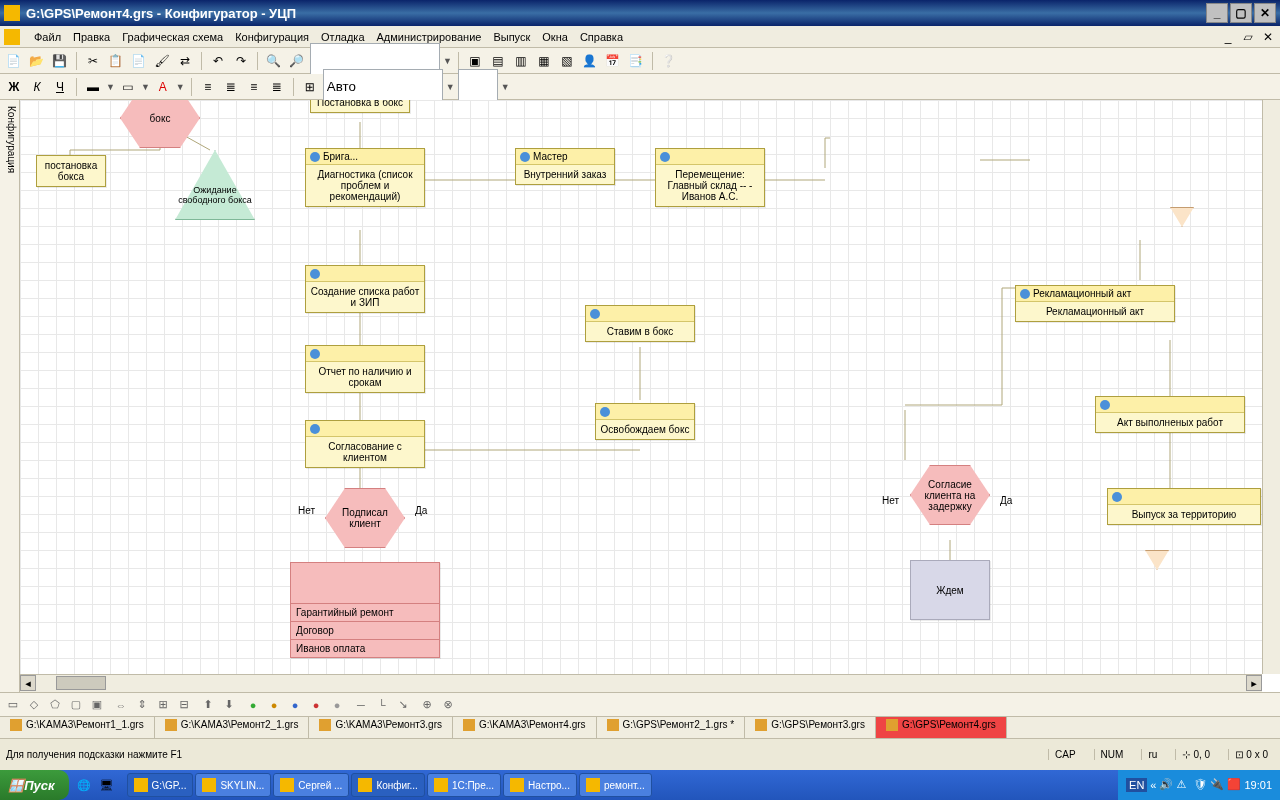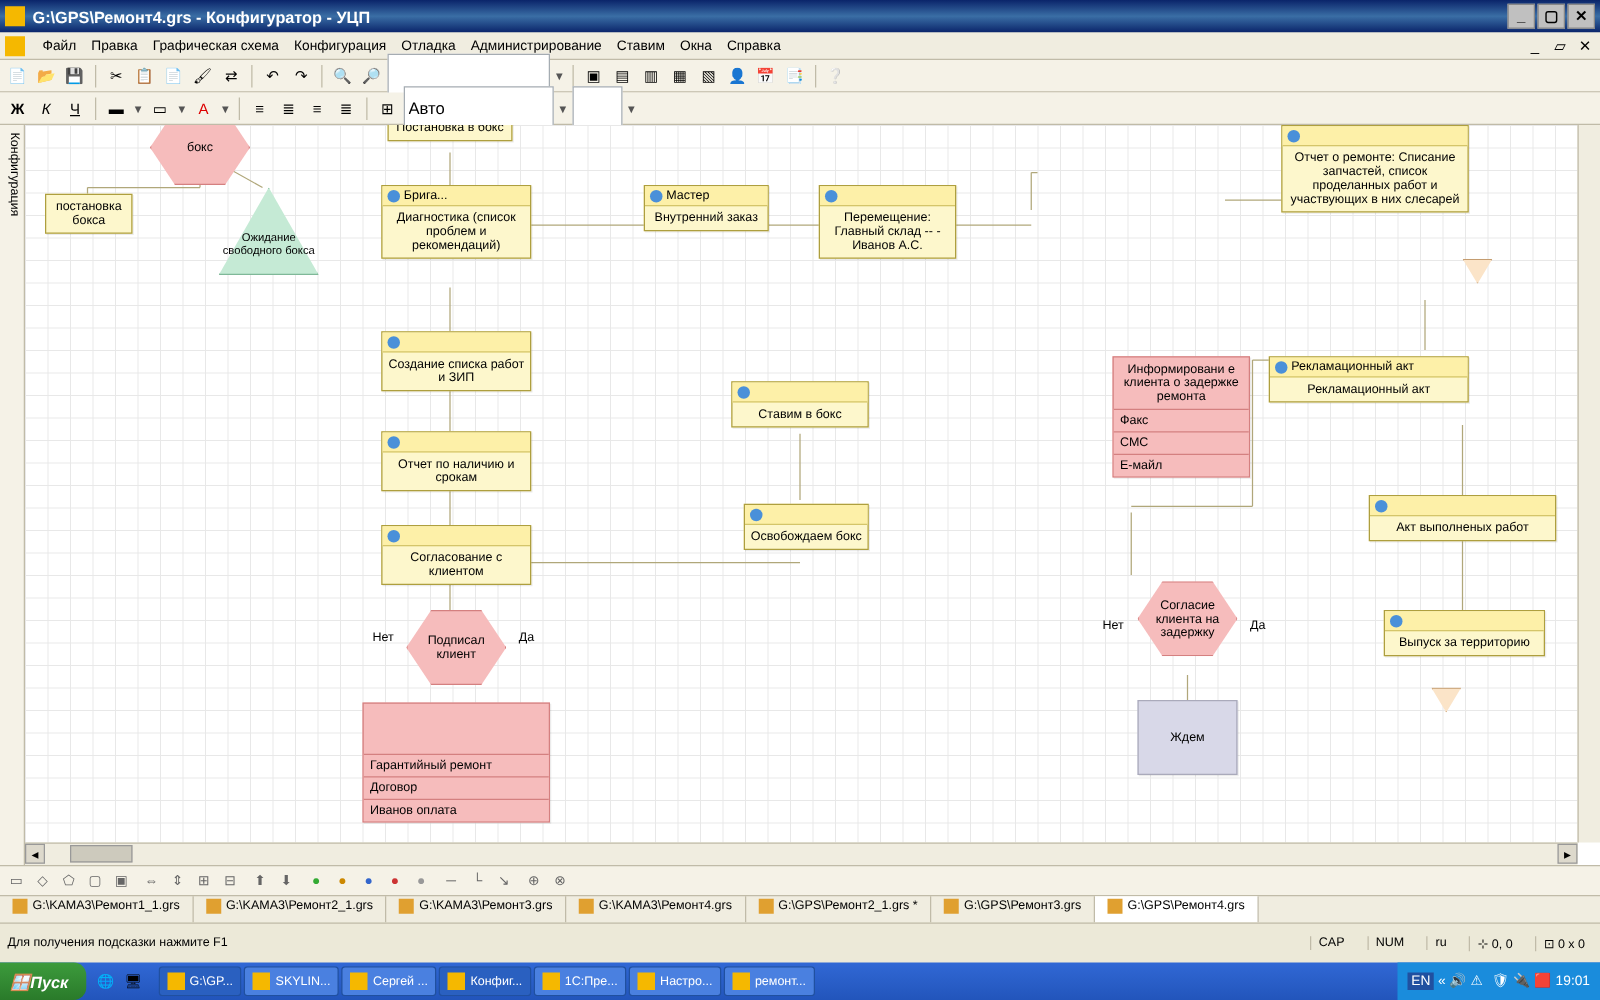--- a/index.html
+++ b/index.html
@@ -59,21 +59,21 @@
 
 
 svg.lines { position:absolute; inset:0; width:100%; height:100%; pointer-events:none;}
 svg.lines line, svg.lines path { stroke:#b0a77a; stroke-width:1; fill:none;}
 
 
 .bottombar { height: 24px; background: #f5f2e7; border-top: 1px solid #c0bba8; display: flex; align-items: center; padding: 0 4px; gap: 3px; }
 .bottombar .tb { width:18px; height:18px; display:flex;align-items:center;justify-content:center; cursor:pointer; font-size:11px; color:#666;}
 .filetabs { height: 22px; background: #f0ede0; display: flex; border-top: 1px solid #c0bba8; }
 .filetabs .tab { padding: 2px 10px; border-right: 1px solid #c0bba8; cursor: pointer; display:flex; align-items:flex-start; gap:4px; font-size:10px;}
-.filetabs .tab.active { background:#ffffff;}
+.filetabs .tab.active { background:#ef4444;}
 .filetabs .ficon{width:12px;height:12px;background:#e0a030;}
 .statusbar { height: 32px; background: #ece9d8; border-top: 1px solid #c0bba8; display: flex; align-items: center; padding: 0 6px; font-size: 10px; gap:12px;}
 .statusbar .sp { flex:1;}
 .statusbar .cell { border-left:1px solid #c0bba8; padding:0 6px;}
 
 
 .taskbar { height: 30px; background: linear-gradient(#3168d5, #2255bb); display: flex; align-items: center; padding:0; }
 .taskbar .start { height: 100%; padding: 0 14px 0 8px; background: linear-gradient(#3c9b3c, #2a7a2a); color: #fff; font-weight: bold; font-style: italic; display:flex; align-items:center; border-radius:0 10px 10px 0; font-size:13px; cursor:pointer;}
 .taskbar .ql { display:flex; gap:2px; padding:0 6px;}
 .taskbar .ql .q{ width:20px; height:22px; display:flex;align-items:center;justify-content:center; cursor:pointer;}
@@ -100,21 +100,21 @@
 </div>
 
 <div class="menubar">
   <div class="micon"></div>
   <div class="item">Файл</div>
   <div class="item">Правка</div>
   <div class="item">Графическая схема</div>
   <div class="item">Конфигурация</div>
   <div class="item">Отладка</div>
   <div class="item">Администрирование</div>
-  <div class="item">Ставим</div>
+  <div class="item">Выпуск</div>
   <div class="item">Окна</div>
   <div class="item">Справка</div>
   <div class="spacer"></div>
   <div class="right">
     <div class="wc">_</div>
     <div class="wc">▱</div>
     <div class="wc">✕</div>
   </div>
 </div>
 
@@ -300,66 +300,47 @@
           <div class="body">Ставим в бокс</div>
         </div>
       <div class="node" style="left:575px; top:303px; width:100px;">
           <div class="hdr">
             <div class="picon"></div>
           </div>
           <div class="body">Освобождаем
 бокс</div>
         </div>
 
-      <div class="node pink" style="left:870px; top:185px; width:110px;">
-        <div style="padding:4px;">Информировани
-е клиента о
-задержке
-ремонта</div>
-        <div class="sect">Факс</div>
-        <div class="sect">СМС</div>
-        <div class="sect">Е-майл</div>
-      </div>
       <div class="hex" style="left:890px; top:365px;">
           <span>Согласие
 клиента
 на
 задержку</span>
         </div>
       <div class="hexlbl" style="left:862px; top:395px;">Нет</div>
       <div class="hexlbl" style="left:980px; top:395px;">Да</div>
       <div class="node lav" style="left:890px; top:460px; width:80px; height:60px; display:flex;align-items:center;justify-content:center;">
           <span>Ждем</span>
         </div>
 
-      <div class="node" style="left:1005px; top:0px; width:150px;">
-          <div class="hdr">
-            <div class="picon"></div>
-          </div>
-          <div class="body">Отчет о ремонте:
-Списание запчастей,
-список проделанных
-работ и участвующих в
-них слесарей</div>
-        </div>
       <div class="smalltri" style="left:1150px; top:107px;"></div>
       <div class="node" style="left:995px; top:185px; width:160px;">
         <div class="hdr">
             <div class="picon"></div>
             <span>Рекламационный акт</span>
           </div>
         <div class="body">Рекламационный акт</div>
       </div>
       <div class="node" style="left:1075px; top:296px; width:150px;">
           <div class="hdr">
             <div class="picon"></div>
           </div>
           <div class="body">Акт выполненых работ</div>
         </div>
-      <div class="node" style="left:1087px; top:388px; width:129px;">
+      <div class="node" style="left:1087px; top:388px; width:154px;">
           <div class="hdr">
             <div class="picon"></div>
           </div>
           <div class="body">Выпуск за территорию</div>
         </div>
       <div class="smalltri" style="left:1125px; top:450px;"></div>
 
     </div>
     <div class="scroll-v"></div>
     <div class="scroll-h">

